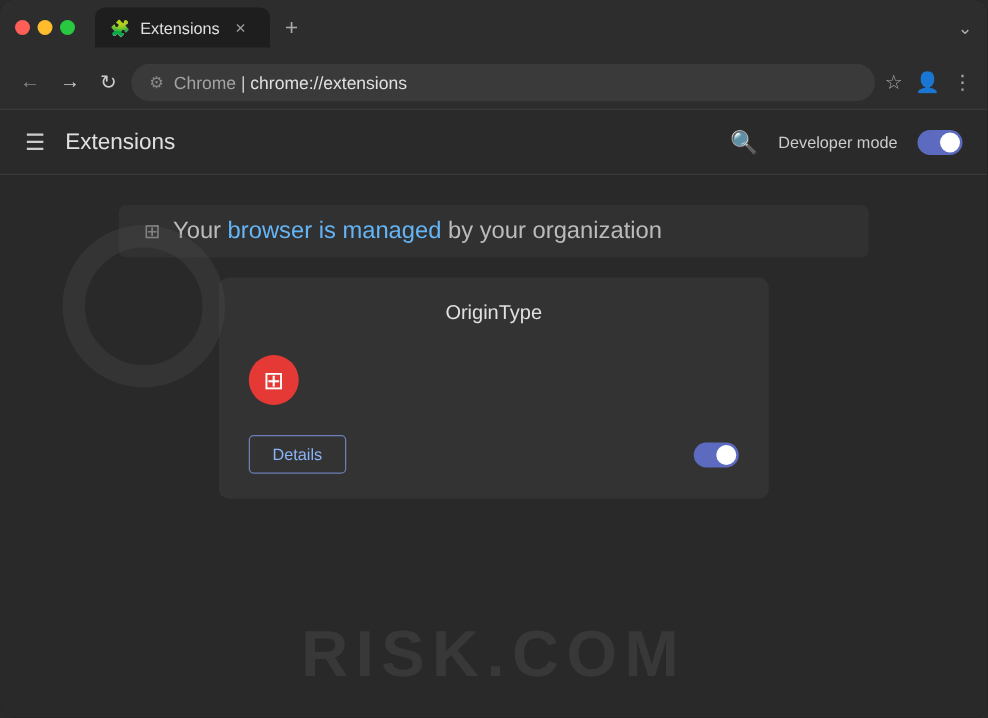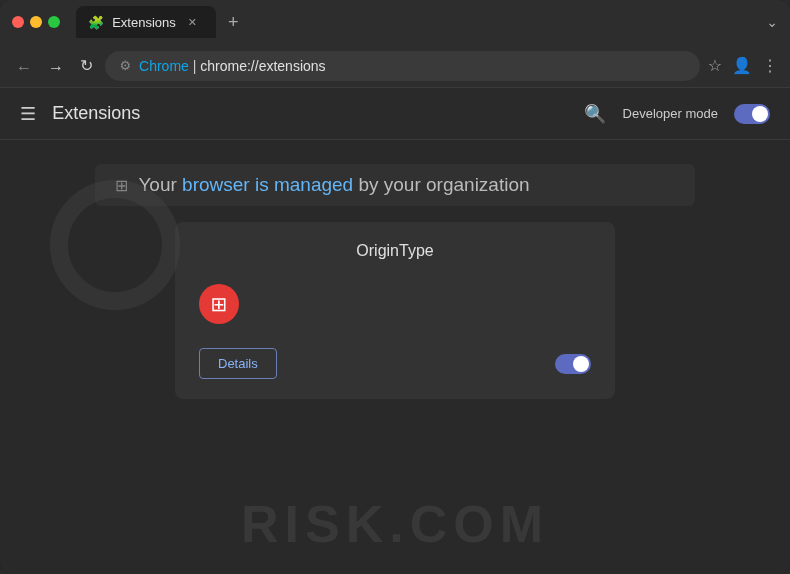--- a/index.html
+++ b/index.html
@@ -117,21 +117,21 @@
       gap: 8px;
     }
     .address-icon {
       color: #888;
       font-size: 13px;
     }
     .address-text {
       font-size: 14px;
       color: #ccc;
     }
-    .address-text .brand { color: #0ea5e9; }
+    .address-text .brand { color: #a3a3a3; }
     .address-text .path { color: #e0e0e0; font-weight: 400; }
     .address-actions {
       display: flex;
       gap: 10px;
       align-items: center;
     }
     .addr-action-btn {
       color: #aaa;
       font-size: 16px;
       cursor: pointer;

